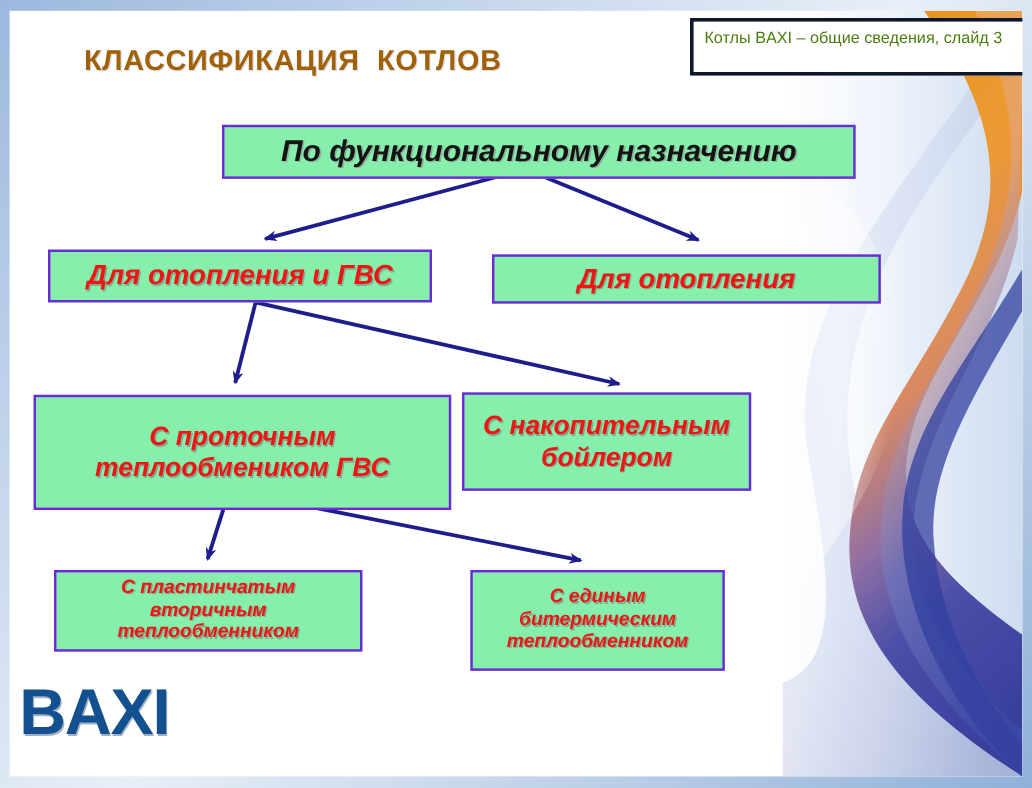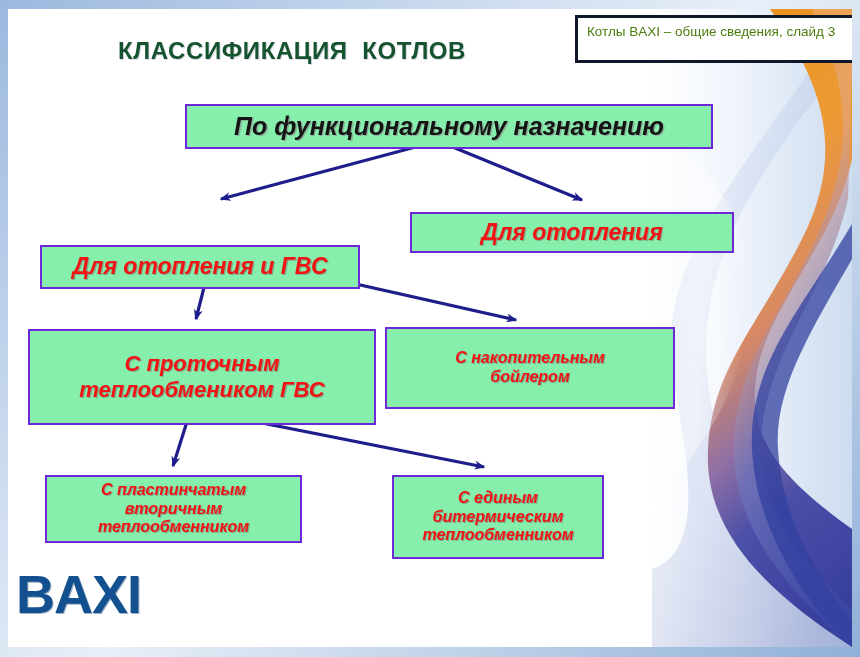--- a/index.html
+++ b/index.html
@@ -44,24 +44,23 @@
   }
 
   
   #page-title {
     position: absolute;
     left: 62px;
     top: 28px;
     font-size: 24px;
     font-weight: bold;
     letter-spacing: 0.6px;
-    color: #14532d;
+    color: #a16207;
     white-space: pre;
     text-shadow: 1px 1px 0 rgba(150,150,190,0.35);
-    margin-left: 48px;
   }
 
   
   #note-box {
     position: absolute;
     left: 567px;
     top: 6px;
     width: 302px;
     height: 48px;
     box-sizing: border-box;
@@ -88,24 +87,24 @@
     color: #f01414;
     line-height: 1.18;
     text-shadow: 1.2px 1.2px 0.5px rgba(120,120,120,0.55);
   }
   .fc-box.root {
     color: #141414;
     text-shadow: 1.4px 1.4px 0.5px rgba(140,140,140,0.6);
   }
 
   #box-root      { left: 177px; top: 95px;  width: 528px; height: 45px;  font-size: 25px; }
-  #box-heat-dhw  { left: 32px;  top: 199px; width: 320px; height: 44px;  font-size: 23px; margin-top: 37px; }
+  #box-heat-dhw  { left: 32px;  top: 199px; width: 320px; height: 44px;  font-size: 23px; }
   #box-heat      { left: 402px; top: 203px; width: 324px; height: 41px;  font-size: 23px; }
   #box-flow-hx   { left: 20px;  top: 320px; width: 348px; height: 96px;  font-size: 22px; }
-  #box-storage   { left: 377px; top: 318px; width: 290px; height: 82px;  font-size: 16px; }
+  #box-storage   { left: 377px; top: 318px; width: 241px; height: 82px;  font-size: 22px; }
   #box-plate     { left: 37px;  top: 466px; width: 257px; height: 68px;  font-size: 16px; }
   #box-bithermal { left: 384px; top: 466px; width: 212px; height: 84px;  font-size: 16px; }
 
   .fc-box span { display: block; white-space: pre-line; padding: 0 6px; }
 
   
   #connectors {
     position: absolute;
     left: 0;
     top: 0;

